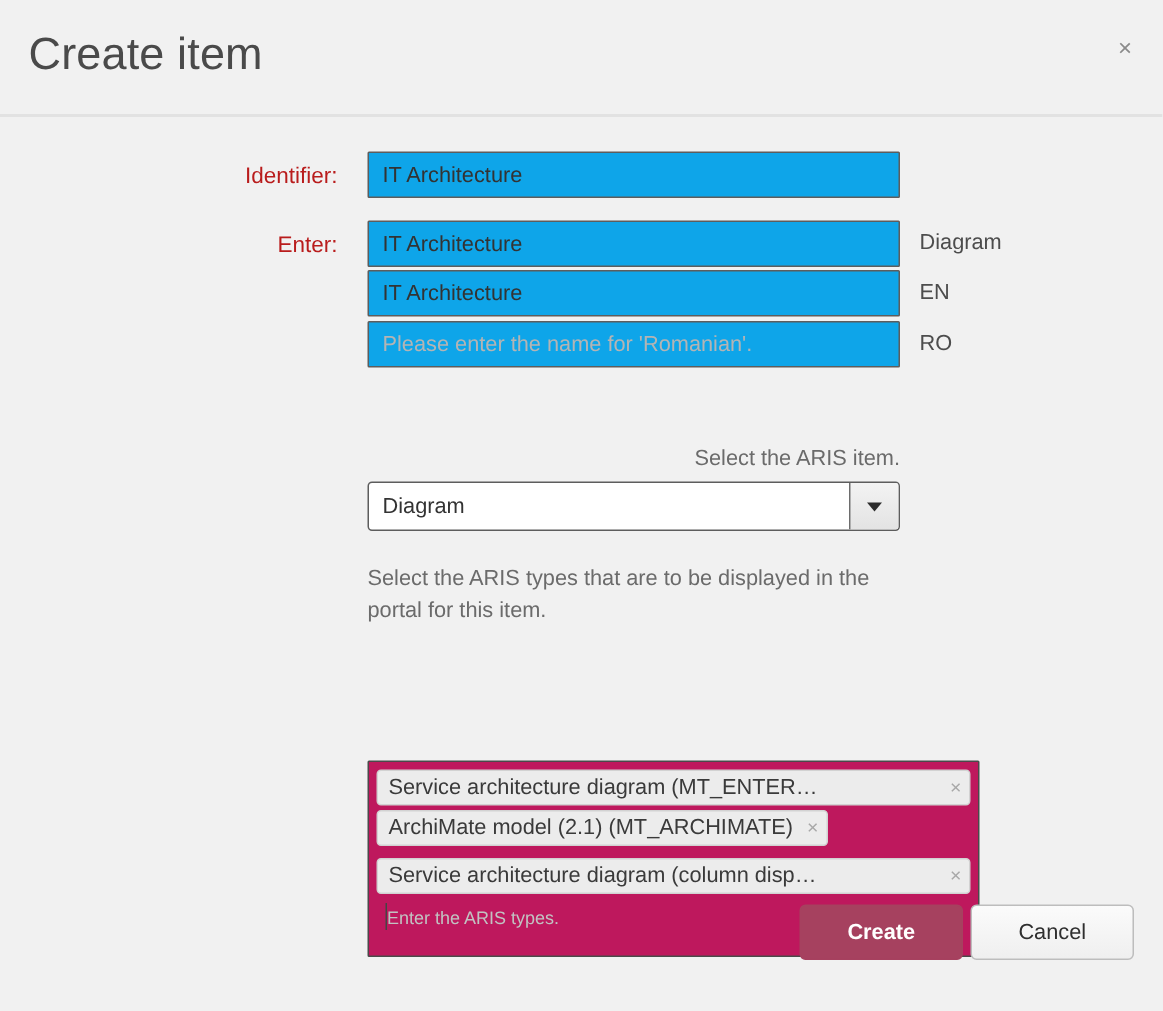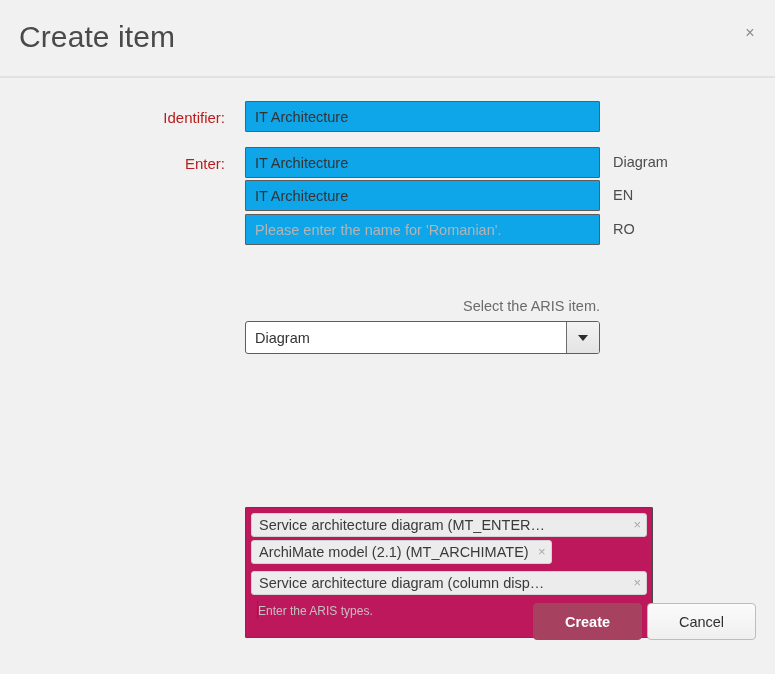--- a/index.html
+++ b/index.html
@@ -270,20 +270,21 @@
 
     <div class="helper-text" style="top:217px; width:355px;text-align:right;">Select the ARIS item.</div>
 
     <div class="select-wrap">
       <div class="select-value">Diagram</div>
       <div class="select-arrow">
         <span class="caret"></span>
       </div>
     </div>
 
+    <div class="helper-text" style="top:297px; width:360px;">Select the ARIS types that are to be displayed in the portal for this item.</div>
 
     <div class="tagbox">
       <div class="tag">
         <span>Service architecture diagram (MT_ENTER…</span>
         <span class="tag-remove">×</span>
       </div>
       <div class="tag fit">
         <span>ArchiMate model (2.1) (MT_ARCHIMATE)</span>
         <span class="tag-remove">×</span>
       </div>

